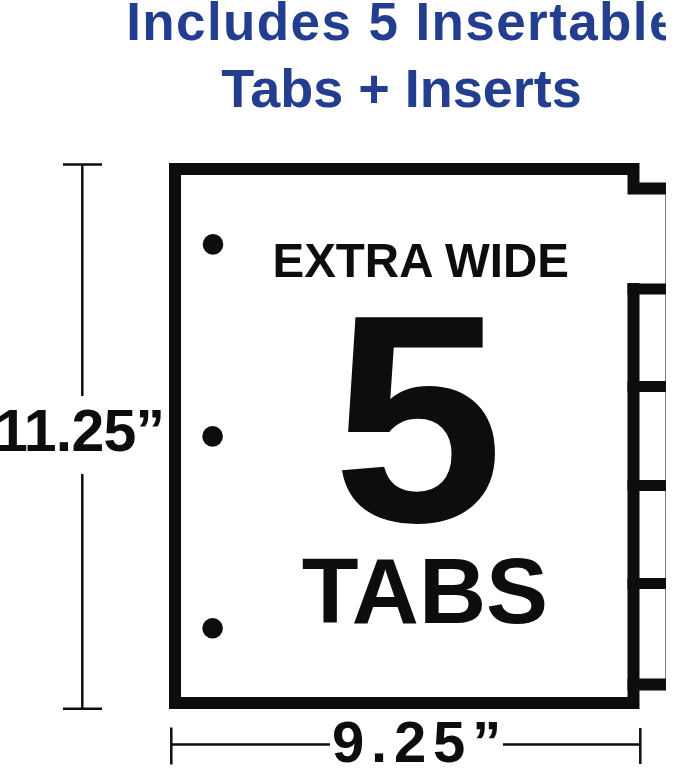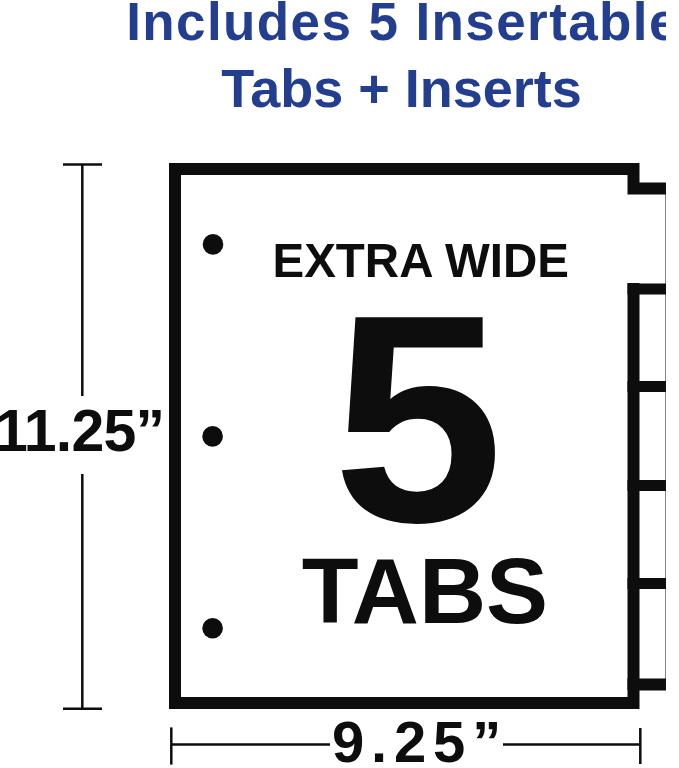--- a/index.html
+++ b/index.html
@@ -1,17 +1,17 @@
 <!DOCTYPE html>
 <html><head>
 <meta charset="utf-8">
 <style>
   html,body{margin:0;padding:0;background:#ffffff;}
   #page{position:relative;width:666px;height:768px;background:#ffffff;overflow:hidden;
-        font-family:"Liberation Sans",sans-serif;}
+        font-family:"Liberation Sans",sans-serif;border-radius:28px;}
   svg{position:absolute;left:0;top:0;}
 </style>
 </head>
 <body>
 <div id="page">
 <svg width="679" height="768" viewBox="0 0 679 768">
 
   <text x="403" y="39.5" text-anchor="middle" font-family="Liberation Sans, sans-serif" font-weight="bold" font-size="53" letter-spacing="1.4" fill="#243e8f">Includes 5 Insertable</text>
 
   <text x="401.5" y="107.2" text-anchor="middle" font-family="Liberation Sans, sans-serif" font-weight="bold" font-size="54" fill="#243e8f">Tabs + Inserts</text>

